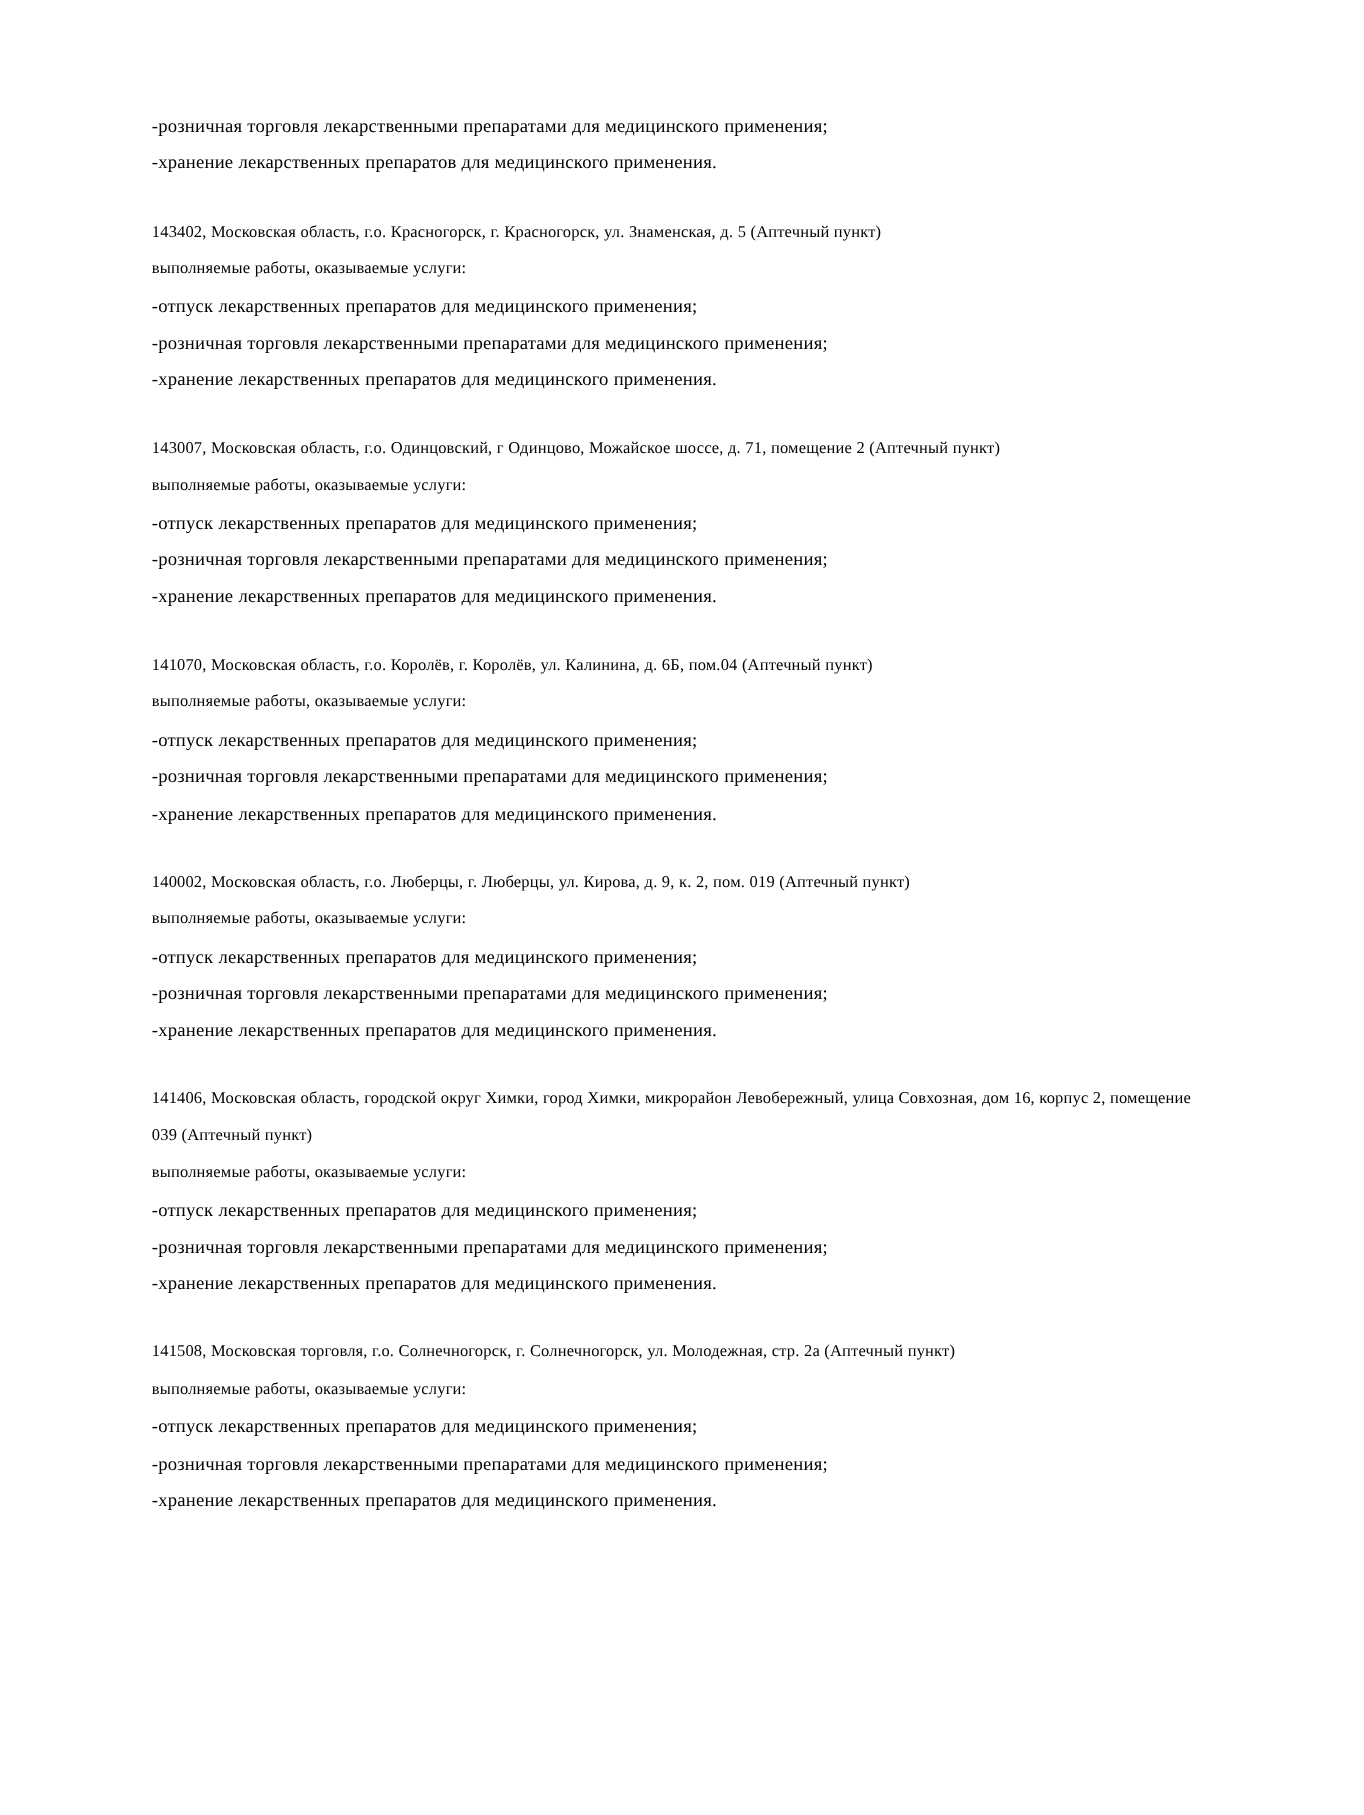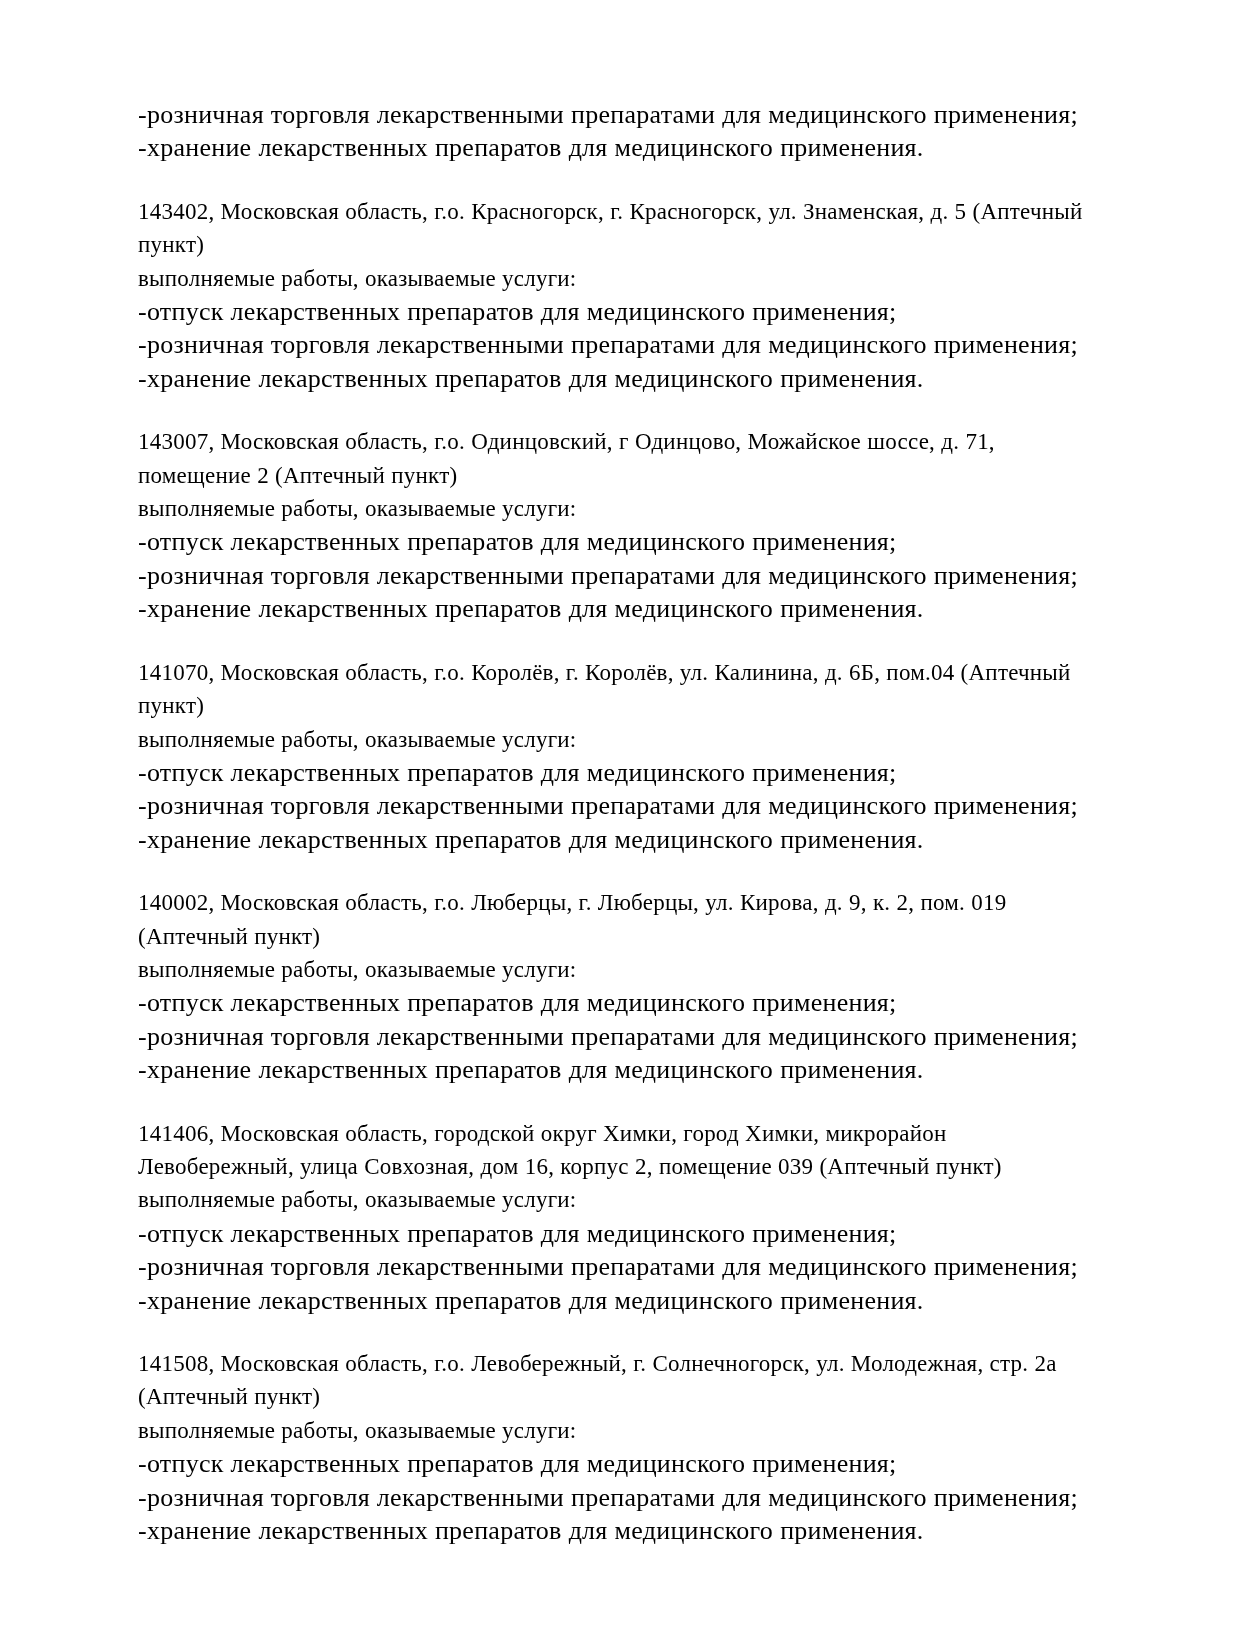--- a/index.html
+++ b/index.html
@@ -27,39 +27,39 @@
     top: 98px;
     width: 950px;
   }
   .block {
     margin: 0 0 30px 0;
   }
   .block:last-child {
     margin-bottom: 0;
   }
   .line {
-    font-size: 23px;
+    font-size: 15px;
     line-height: 33.4px;
     letter-spacing: 0.01em;
     word-spacing: 0.01em;
     text-align: left;
     white-space: normal;
     margin: 0;
     padding: 0;
   }
   .line.address {
     text-align: left;
   }
   .svc-list {
     list-style: none;
     margin: 0;
     padding: 0;
   }
   .svc-list li {
-    font-size: 26px;
+    font-size: 17px;
     line-height: 33.4px;
     margin: 0;
     padding: 0;
   }
 </style>
 </head>
 <body>
 
 <div class="page">
   <div class="content">
@@ -115,21 +115,21 @@
       <p class="line address">141406, Московская область, городской округ Химки, город Химки, микрорайон Левобережный, улица Совхозная, дом 16, корпус 2, помещение 039 (Аптечный пункт)</p>
       <p class="line">выполняемые работы, оказываемые услуги:</p>
       <ul class="svc-list">
         <li class="line">-отпуск лекарственных препаратов для медицинского применения;</li>
         <li class="line">-розничная торговля лекарственными препаратами для медицинского применения;</li>
         <li class="line">-хранение лекарственных препаратов для медицинского применения.</li>
       </ul>
     </div>
 
     <div class="block">
-      <p class="line address">141508, Московская область, г.о. Левобережный, г. Солнечногорск, ул. Молодежная, стр. 2а (Аптечный пункт)</p>
+      <p class="line address">141508, Московская торговля, г.о. Солнечногорск, г. Солнечногорск, ул. Молодежная, стр. 2а (Аптечный пункт)</p>
       <p class="line">выполняемые работы, оказываемые услуги:</p>
       <ul class="svc-list">
         <li class="line">-отпуск лекарственных препаратов для медицинского применения;</li>
         <li class="line">-розничная торговля лекарственными препаратами для медицинского применения;</li>
         <li class="line">-хранение лекарственных препаратов для медицинского применения.</li>
       </ul>
     </div>
 
   </div>
 </div>

